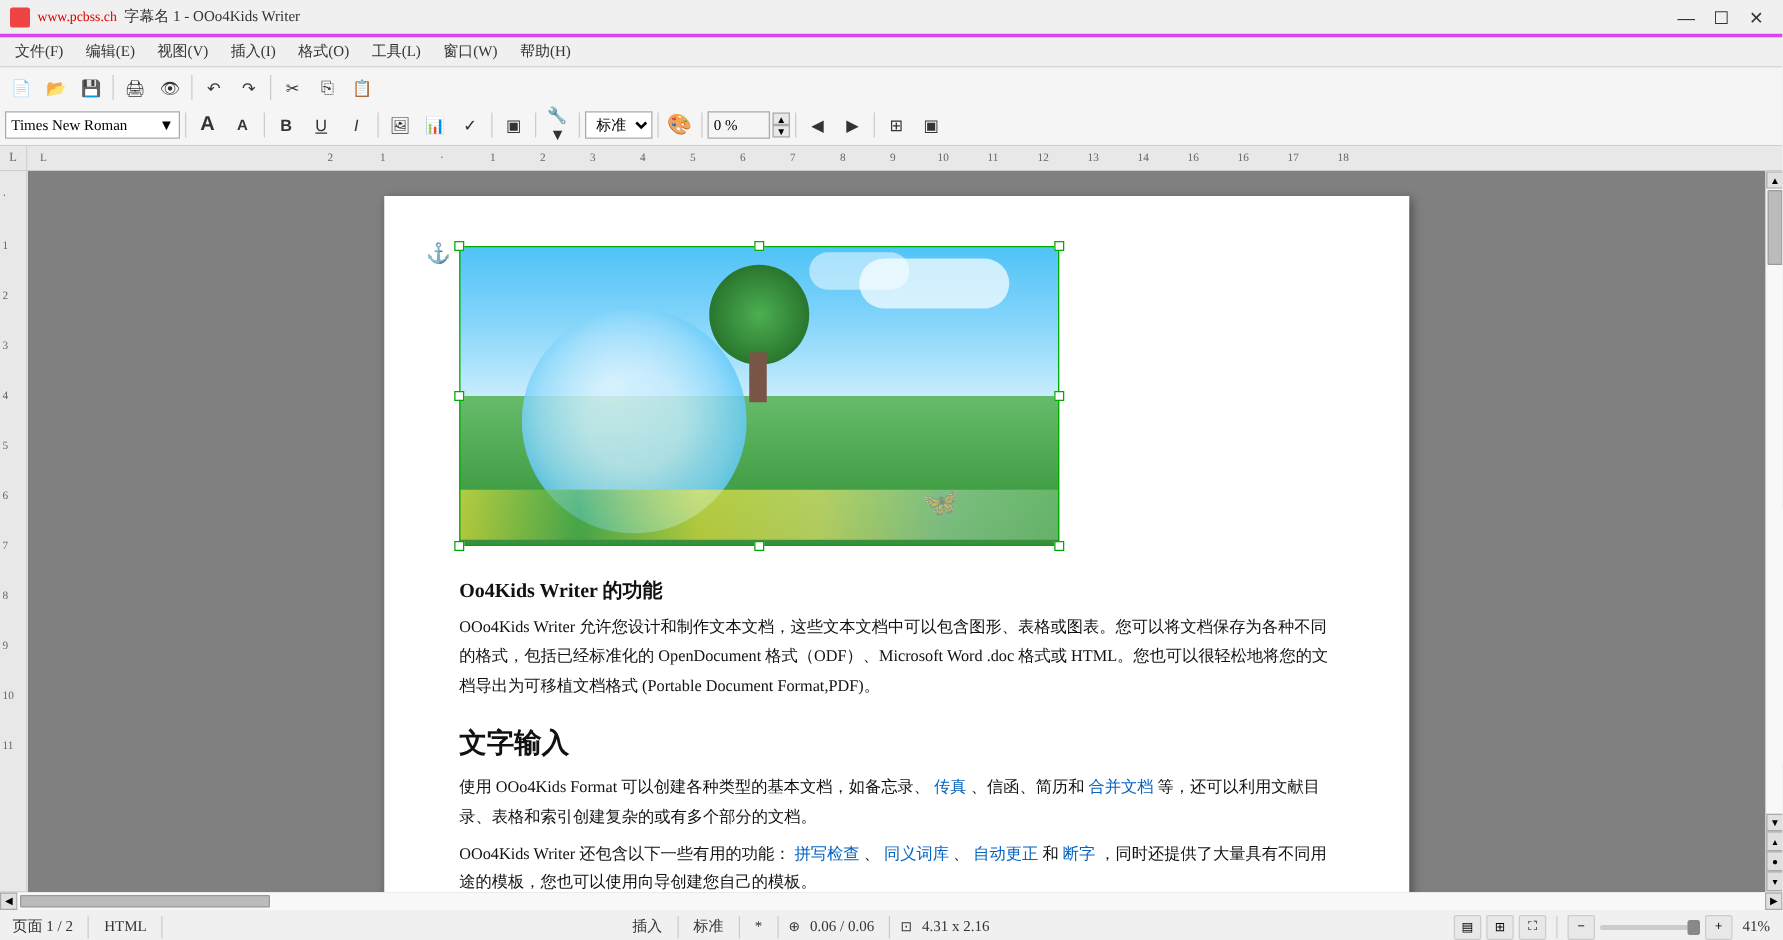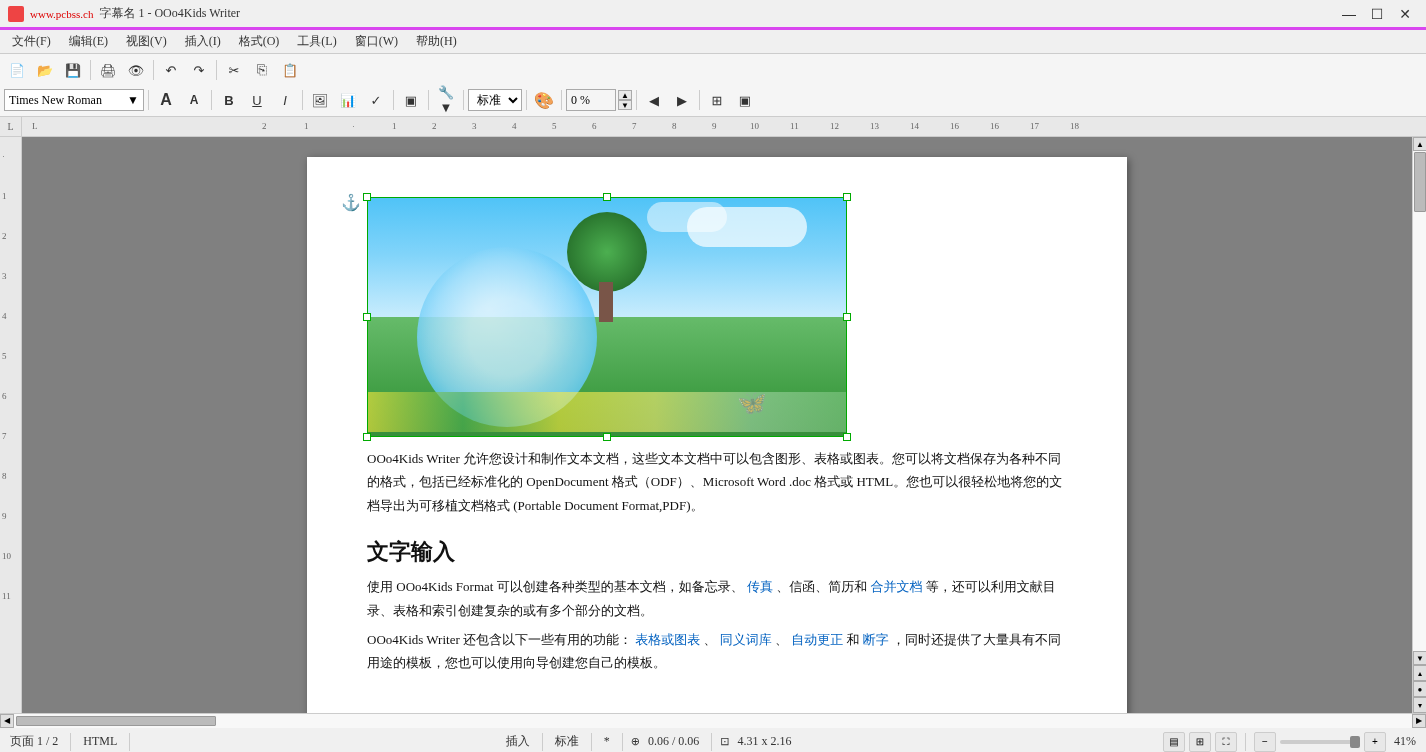--- a/index.html
+++ b/index.html
@@ -431,35 +431,36 @@
           <div class="handle tc"></div>
           <div class="handle tr"></div>
           <div class="handle ml"></div>
           <div class="handle mr"></div>
           <div class="handle bl"></div>
           <div class="handle bc"></div>
           <div class="handle br"></div>
         </div>
 
         
+        <p class="doc-heading1">Oo4Kids Writer 的功能</p>
         <p class="doc-para">OOo4Kids Writer 允许您设计和制作文本文档，这些文本文档中可以包含图形、表格或图表。您可以将文档保存为各种不同的格式，包括已经标准化的 OpenDocument 格式（ODF）、Microsoft Word .doc 格式或 HTML。您也可以很轻松地将您的文档导出为可移植文档格式 (Portable Document Format,PDF)。</p>
 
         <p class="doc-heading2">文字输入</p>
 
         <p class="doc-para">
           <span>使用 OOo4Kids Format 可以创建各种类型的基本文档，如备忘录、</span>
           <a class="doc-link">传真</a>
           <span>、信函、简历和</span>
           <a class="doc-link">合并文档</a>
           <span>等，还可以利用文献目录、表格和索引创建复杂的或有多个部分的文档。</span>
         </p>
 
         <p class="doc-para">
           <span>OOo4Kids Writer 还包含以下一些有用的功能：</span>
-          <a class="doc-link">表格或图表</a>
+          <a class="doc-link">拼写检查</a>
           <span>、</span>
           <a class="doc-link">同义词库</a>
           <span>、</span>
           <a class="doc-link">自动更正</a>
           <span>和</span>
           <a class="doc-link">断字</a>
           <span>，同时还提供了大量具有不同用途的模板，您也可以使用向导创建您自己的模板。</span>
         </p>
 
       </div>

